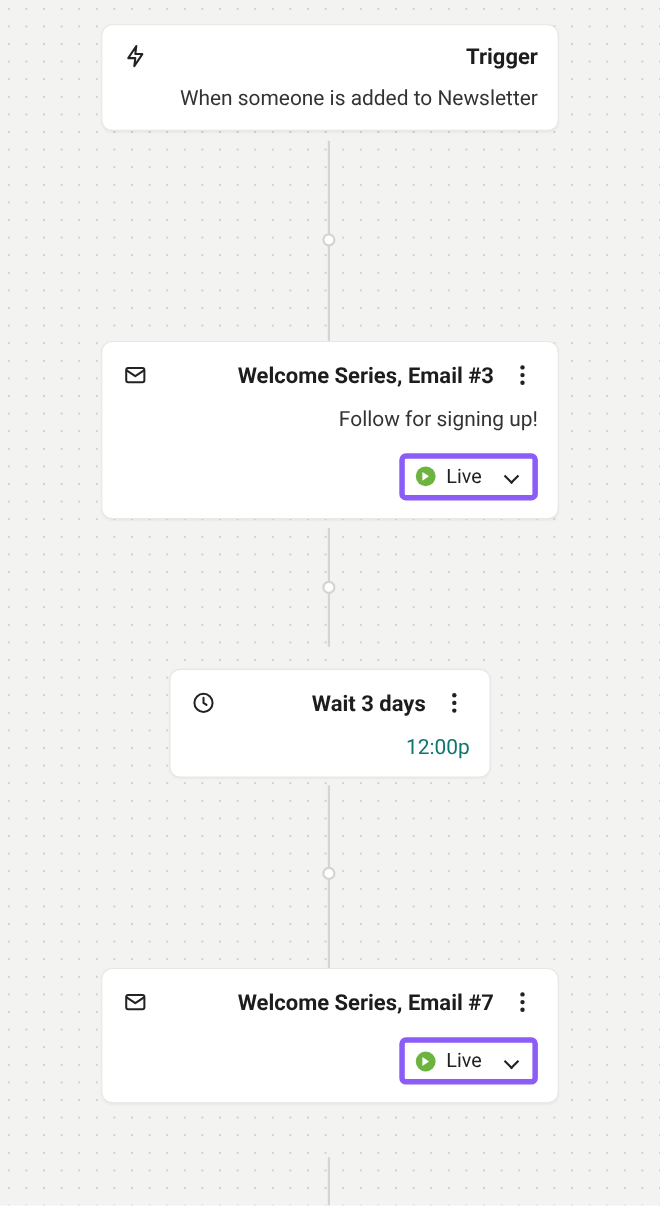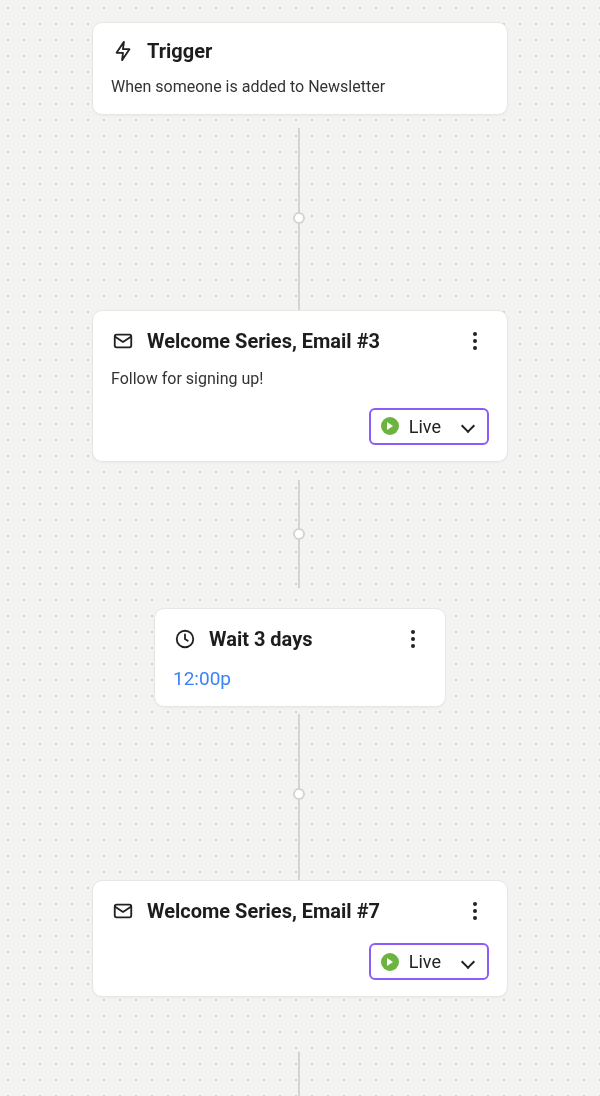--- a/index.html
+++ b/index.html
@@ -19,34 +19,35 @@
     background-size: 16px 16px;
     background-position: 0px 0px;
   }
   .card {
     position: absolute;
     background: #fff;
     border: 1px solid #e7e7e4;
     border-radius: 10px;
     box-shadow: 0 1px 2px rgba(0,0,0,0.04);
     padding: 16px 18px;
+    text-align: right;
   }
   .card-head {
     display: flex;
     align-items: center;
     gap: 12px;
   }
   .card-head .title {
     font-size: 20px;
     font-weight: 700;
     color: #1d1d1d;
     flex: 1;
   }
   .desc {
-    font-size: 16px;
+    font-size: 19px;
     color: #333;
     margin-top: 14px;
     line-height: 1.3;
   }
   .icon {
     width: 24px; height: 24px;
     display: inline-flex;
     align-items: center;
     justify-content: center;
     flex-shrink: 0;
@@ -65,21 +66,21 @@
   }
   .status-row {
     display: flex;
     justify-content: flex-end;
     margin-top: 18px;
   }
   .status-pill {
     display: flex;
     align-items: center;
     gap: 10px;
-    border: 2px solid #8b5cf6;
+    border: 5px solid #8b5cf6;
     border-radius: 6px;
     padding: 6px 12px 6px 10px;
     font-size: 18px;
     color: #222;
     cursor: pointer;
     background: #fff;
   }
   .status-play {
     width: 18px; height: 18px;
     border-radius: 50%;
@@ -138,21 +139,21 @@
   #d1 { top: 212px; }
 
   #l2 { top: 480px; height: 108px; }
   #d2 { top: 528px; }
 
   #l3 { top: 714px; height: 166px; }
   #d3 { top: 788px; }
 
   #l4 { top: 1052px; height: 44px; }
 
-  .wait-desc { font-size: 19px; color:#3b82f6; margin-top: 14px; }
+  .wait-desc { font-size: 19px; color:#0f766e; margin-top: 14px; }
 </style>
 </head>
 <body>
 
 <div class="canvas">
 
   <div id="l1" class="vline"></div>
   <div id="d1" class="dot"></div>
 
   <div id="l2" class="vline"></div>

